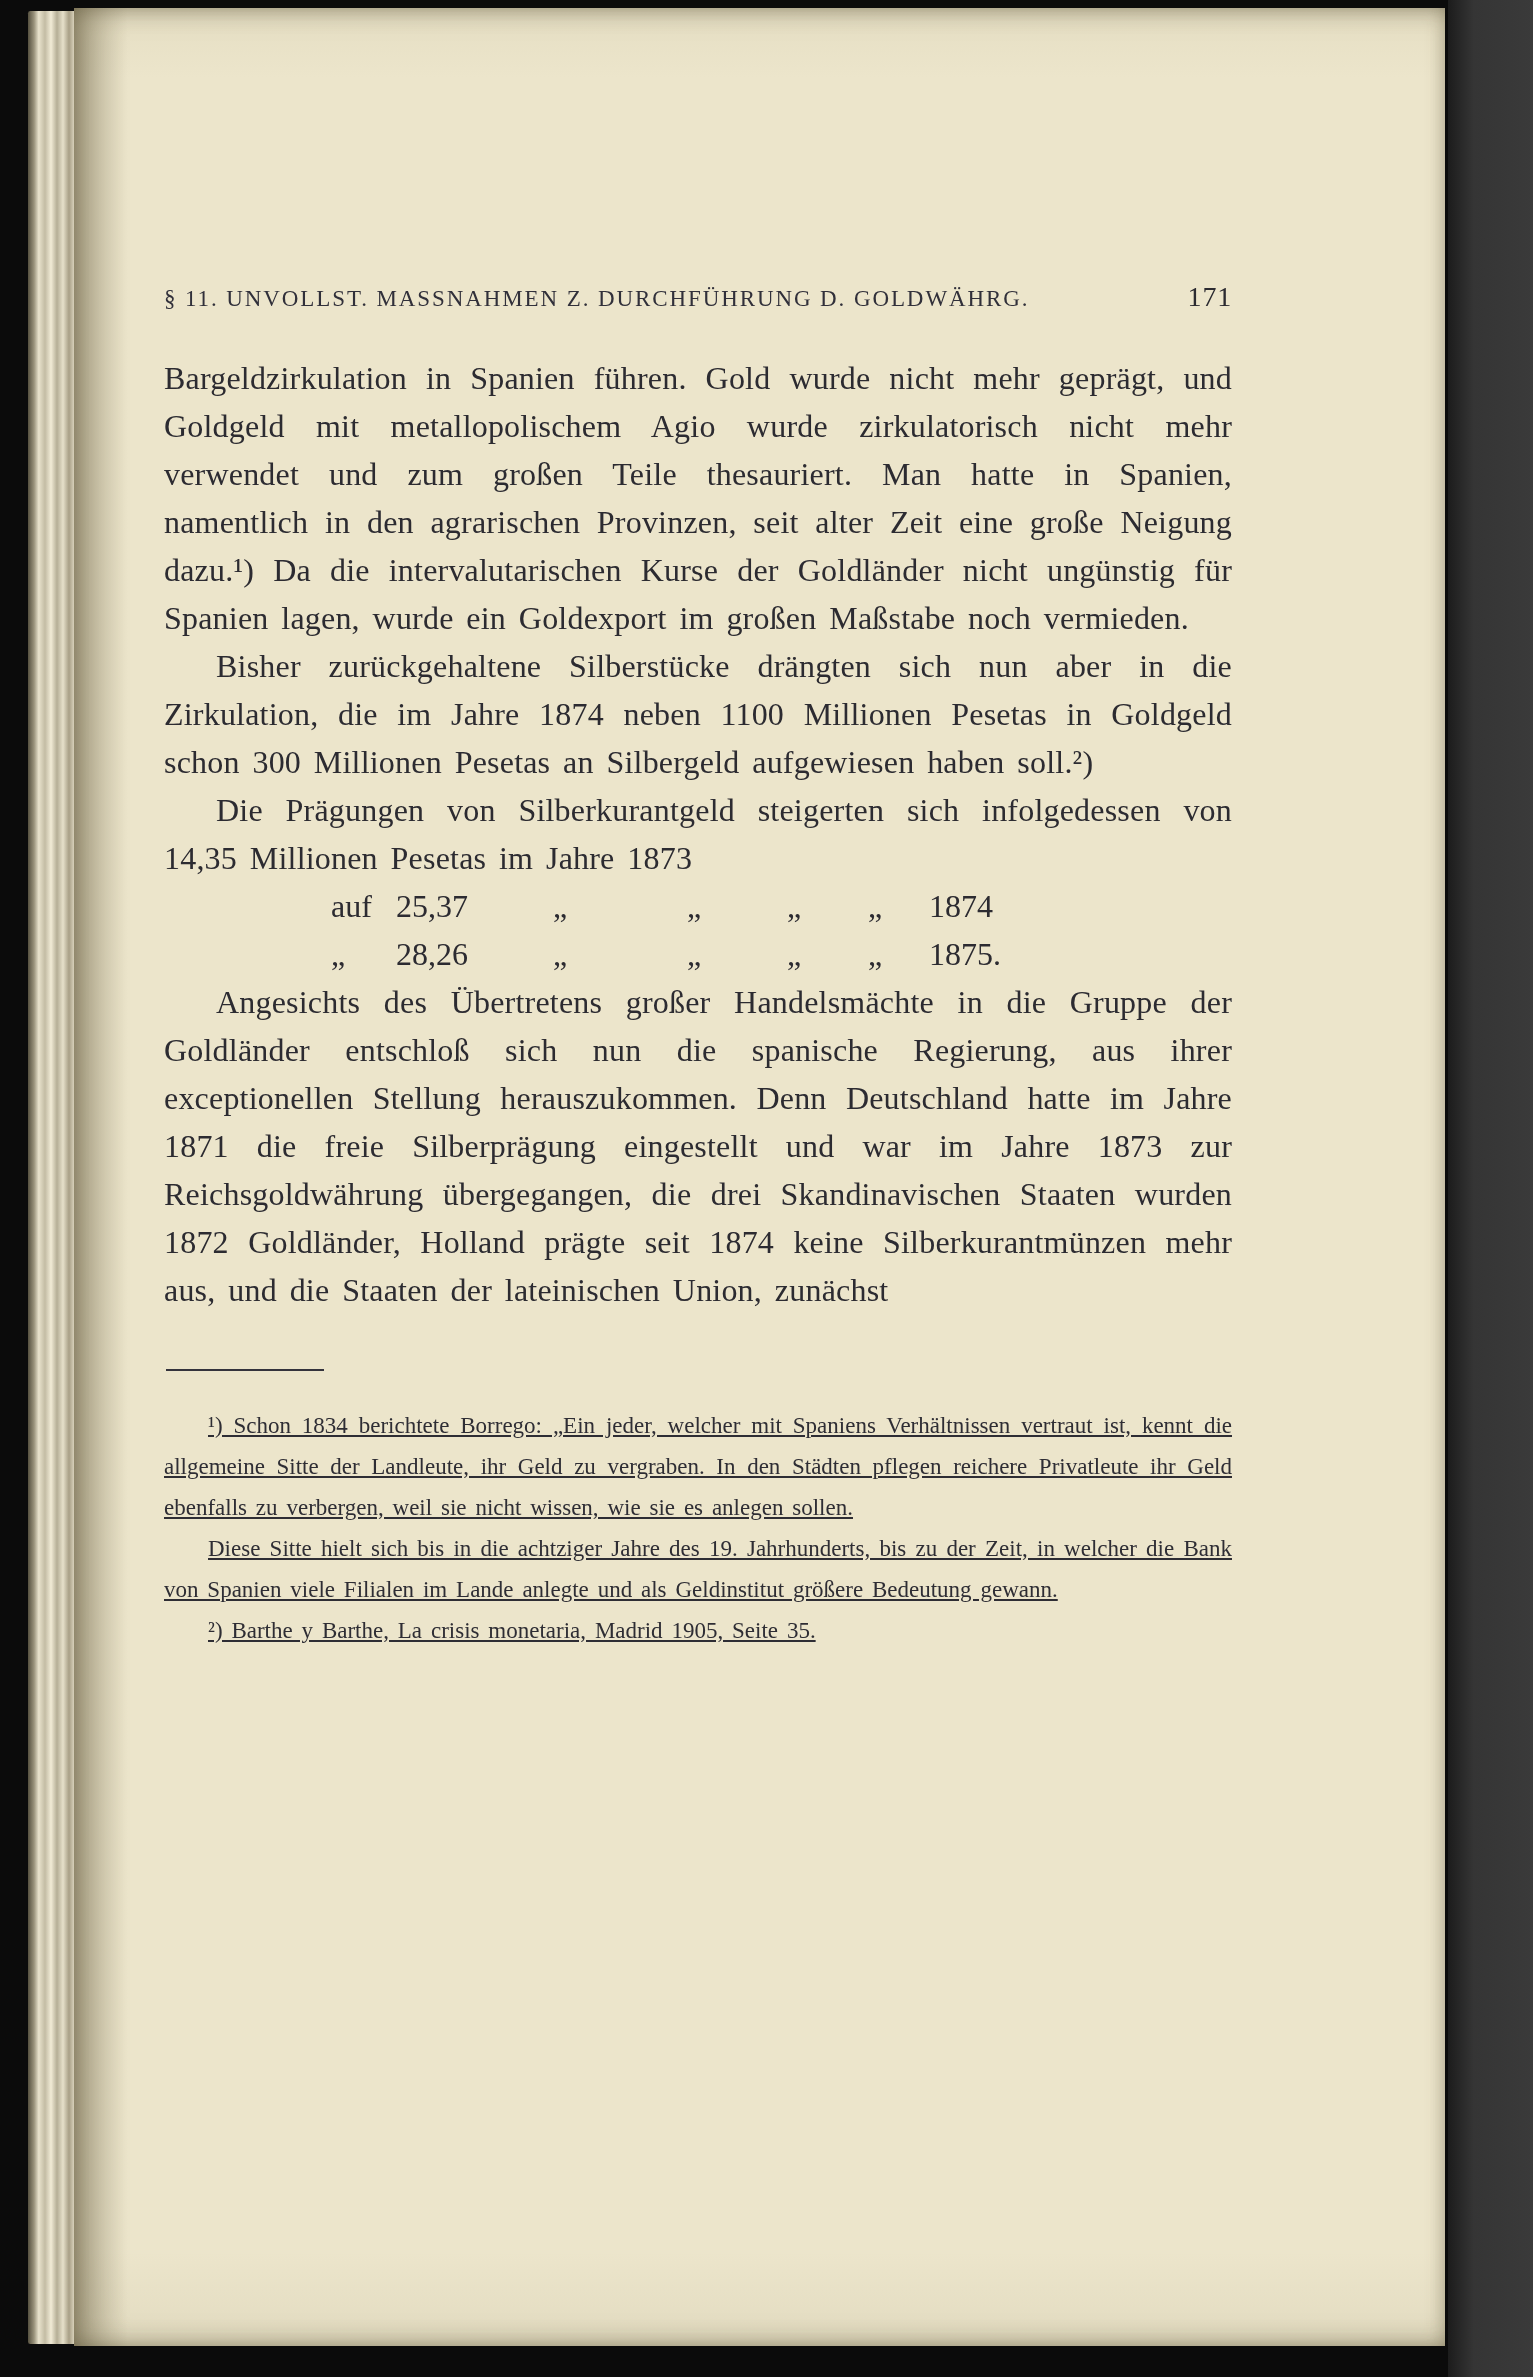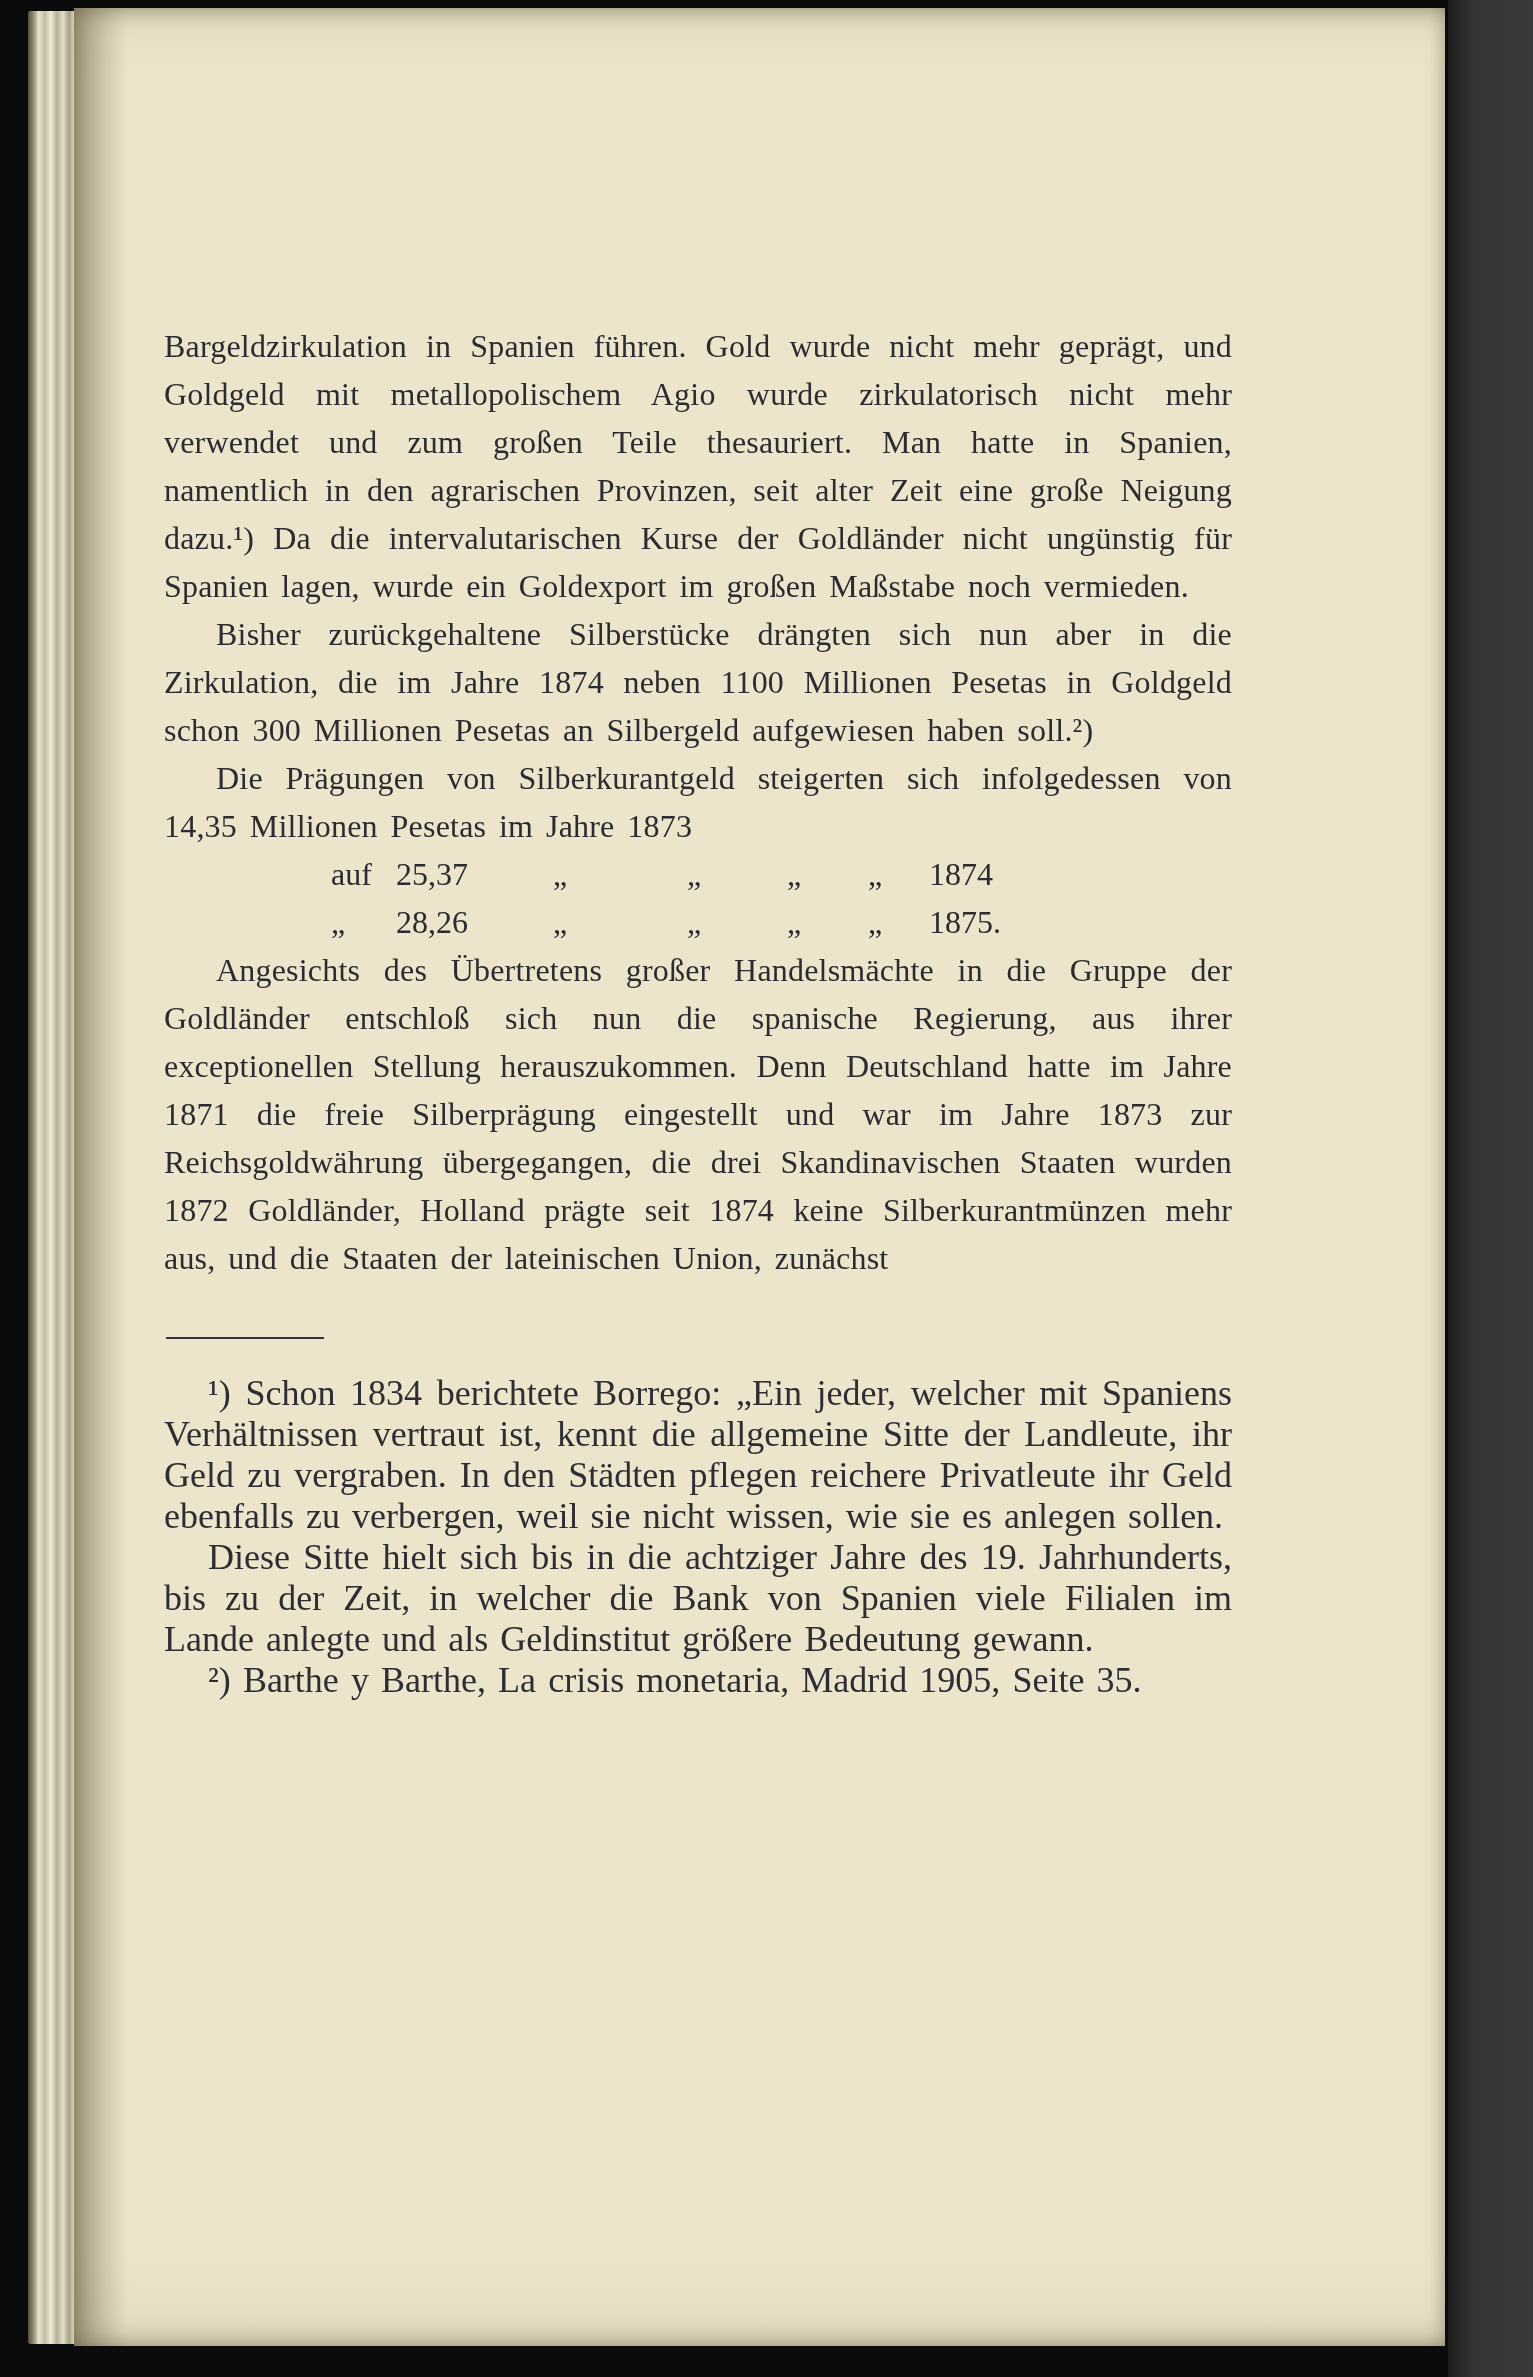--- a/index.html
+++ b/index.html
@@ -121,37 +121,42 @@
     margin-top: 55px;
   }
   .fn-rule {
     width: 158px;
     height: 0;
     border-top: 2.3px solid #34333c;
     margin: 0 0 34px 1.5px;
   }
   p.footnote {
     margin: 0;
-    font-size: 36px;
+    font-size: 23px;
     line-height: 41px;
     text-align: justify;
     text-indent: 44px;
     word-spacing: 3.1px;
     color: #2e2d34;
+    text-decoration: underline;
   }
 </style>
 </head>
 <body>
 
 <div class="scan-band-right"></div>
 <div class="page-edges"></div>
 
 <div class="page">
   <div class="content">
 
+    <div class="header-row">
+      <div class="section-title">§ 11. UNVOLLST. MASSNAHMEN Z. DURCHFÜHRUNG D. GOLDWÄHRG.</div>
+      <div class="page-number">171</div>
+    </div>
 
     <div class="body-text">
       <p class="para first">Bargeldzirkulation in Spanien führen. Gold wurde nicht mehr geprägt, und Goldgeld mit metallopolischem Agio wurde zirkulatorisch nicht mehr verwendet und zum großen Teile thesauriert. Man hatte in Spanien, namentlich in den agrarischen Provinzen, seit alter Zeit eine große Neigung dazu.¹) Da die intervalutarischen Kurse der Goldländer nicht ungünstig für Spanien lagen, wurde ein Goldexport im großen Maßstabe noch vermieden.</p>
       <p class="para">Bisher zurückgehaltene Silberstücke drängten sich nun aber in die Zirkulation, die im Jahre 1874 neben 1100 Millionen Pesetas in Goldgeld schon 300 Millionen Pesetas an Silbergeld aufgewiesen haben soll.²)</p>
       <p class="para">Die Prägungen von Silberkurantgeld steigerten sich infolgedessen von 14,35 Millionen Pesetas im Jahre 1873</p>
 
       <div class="fig-table">
         <div class="fig-row">
           <span class="fig-cell">auf</span>
           <span class="fig-cell">25,37</span>

